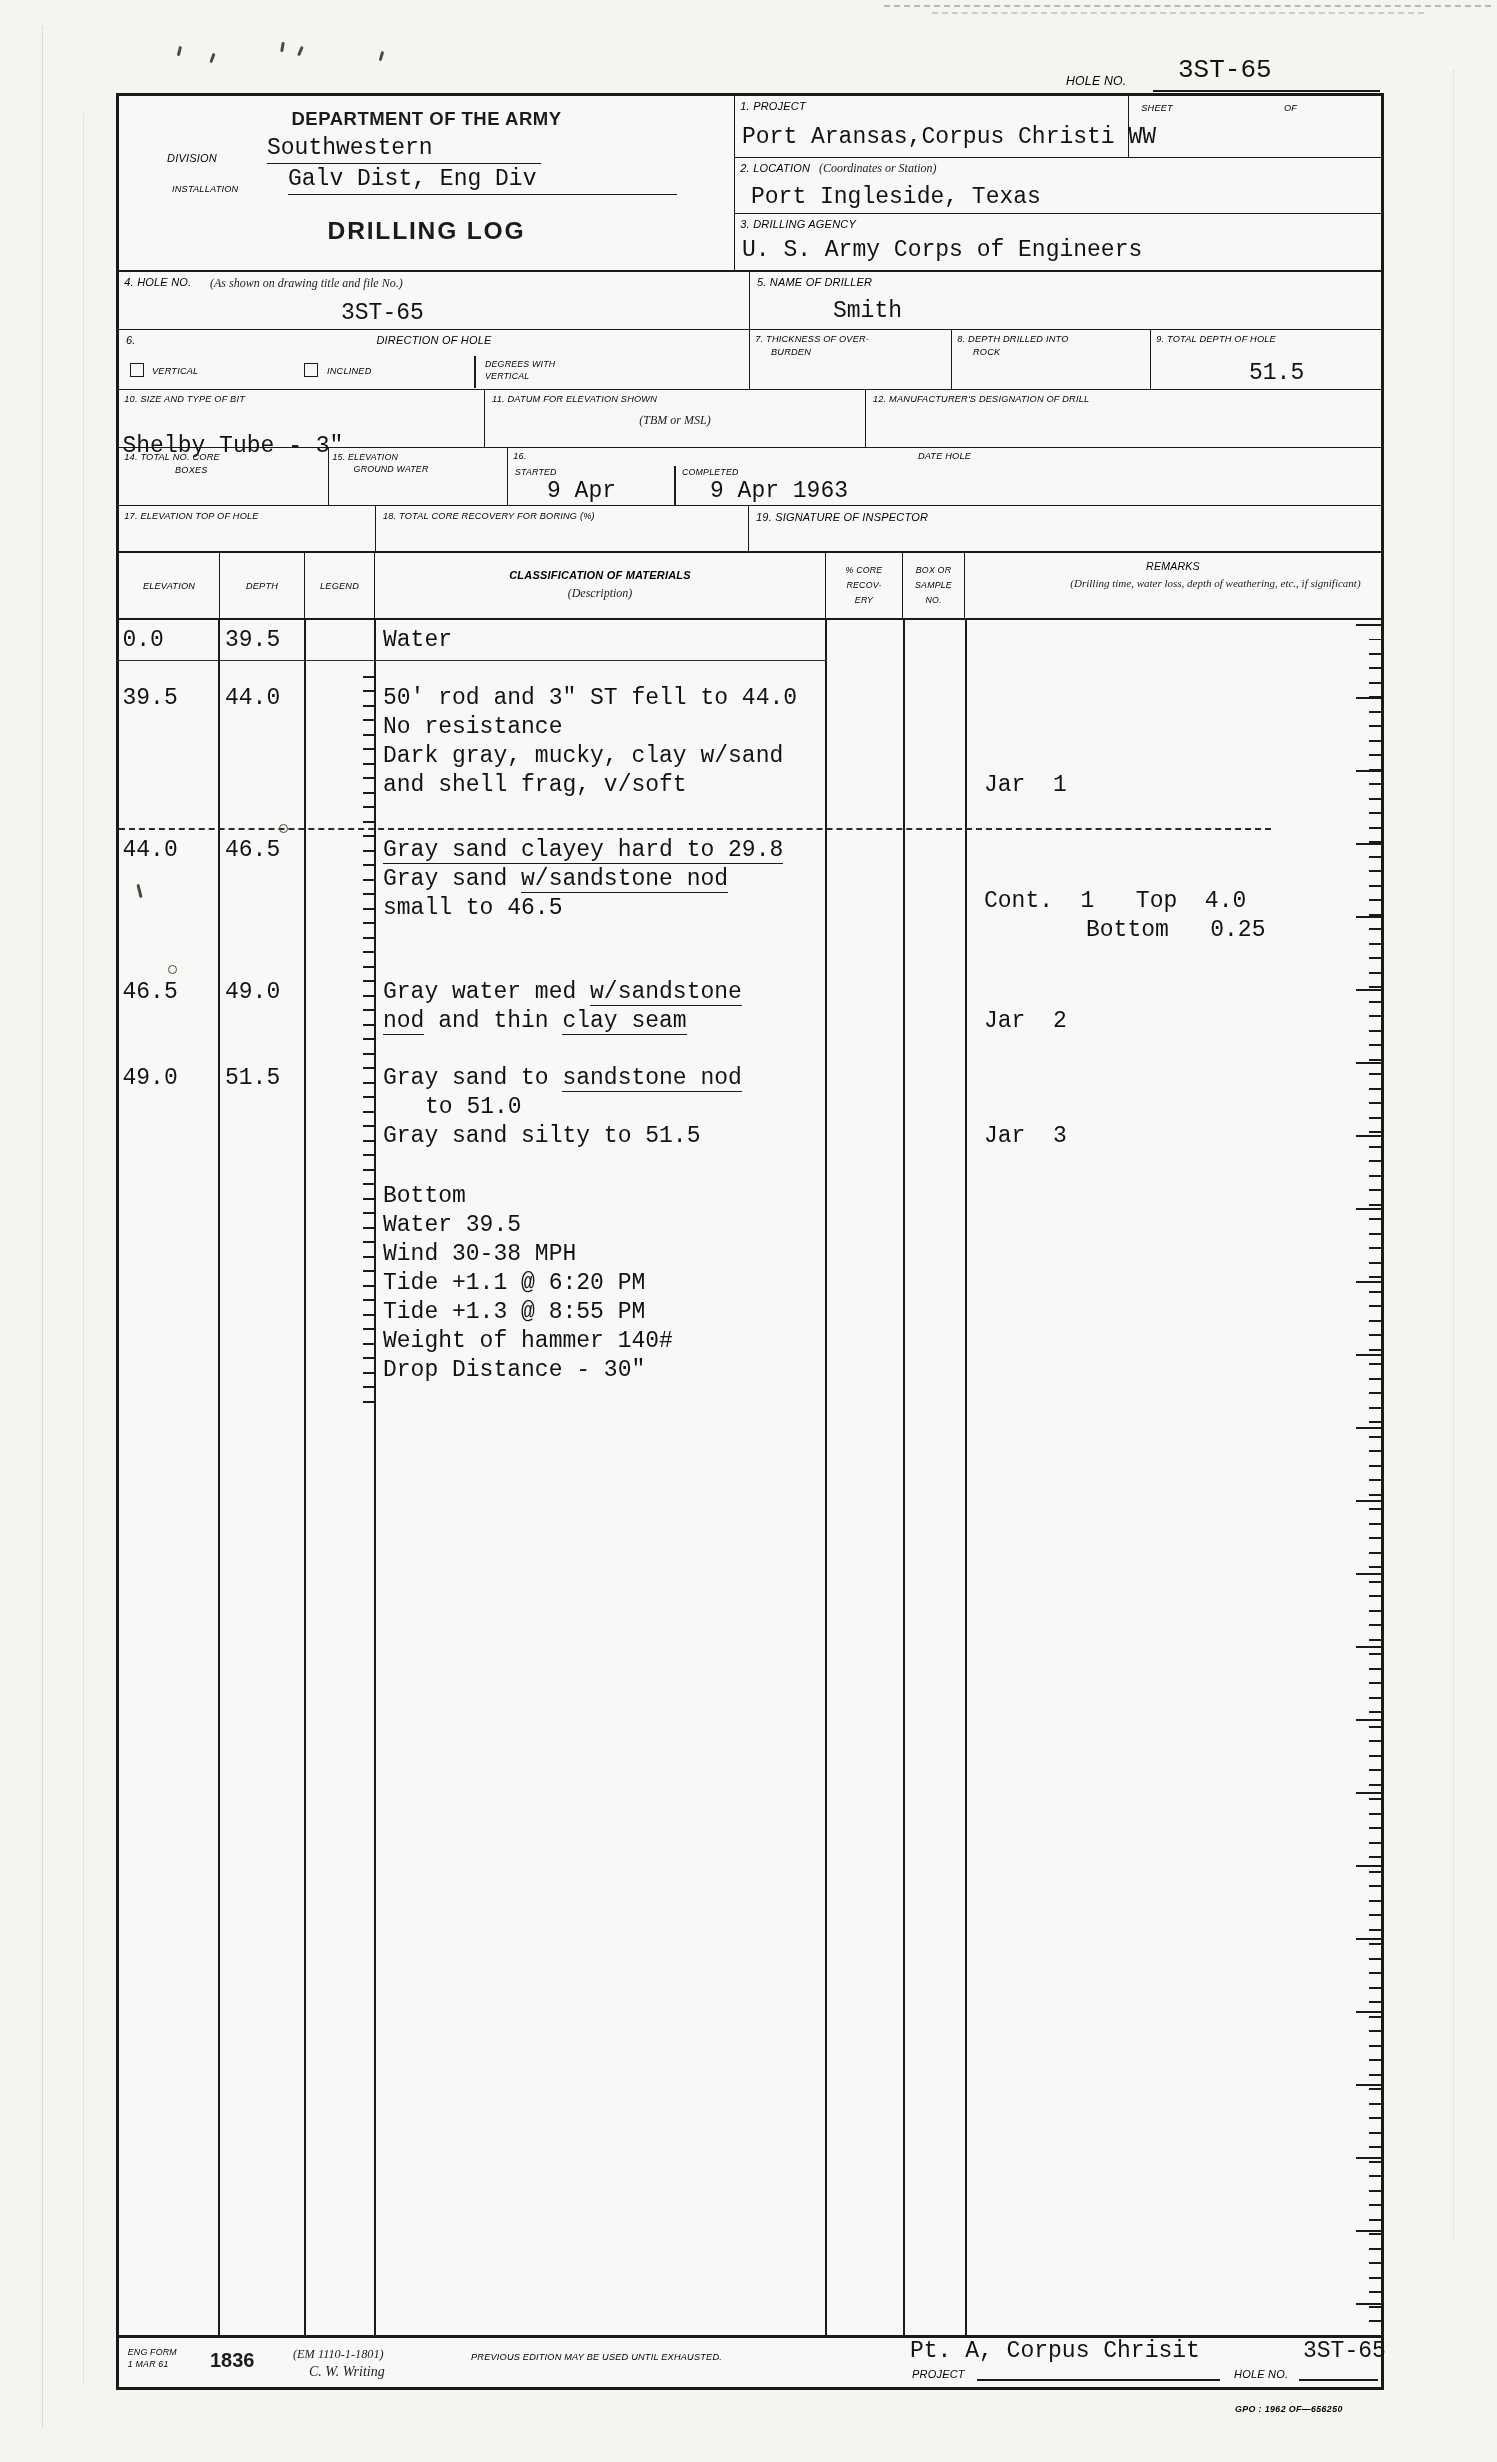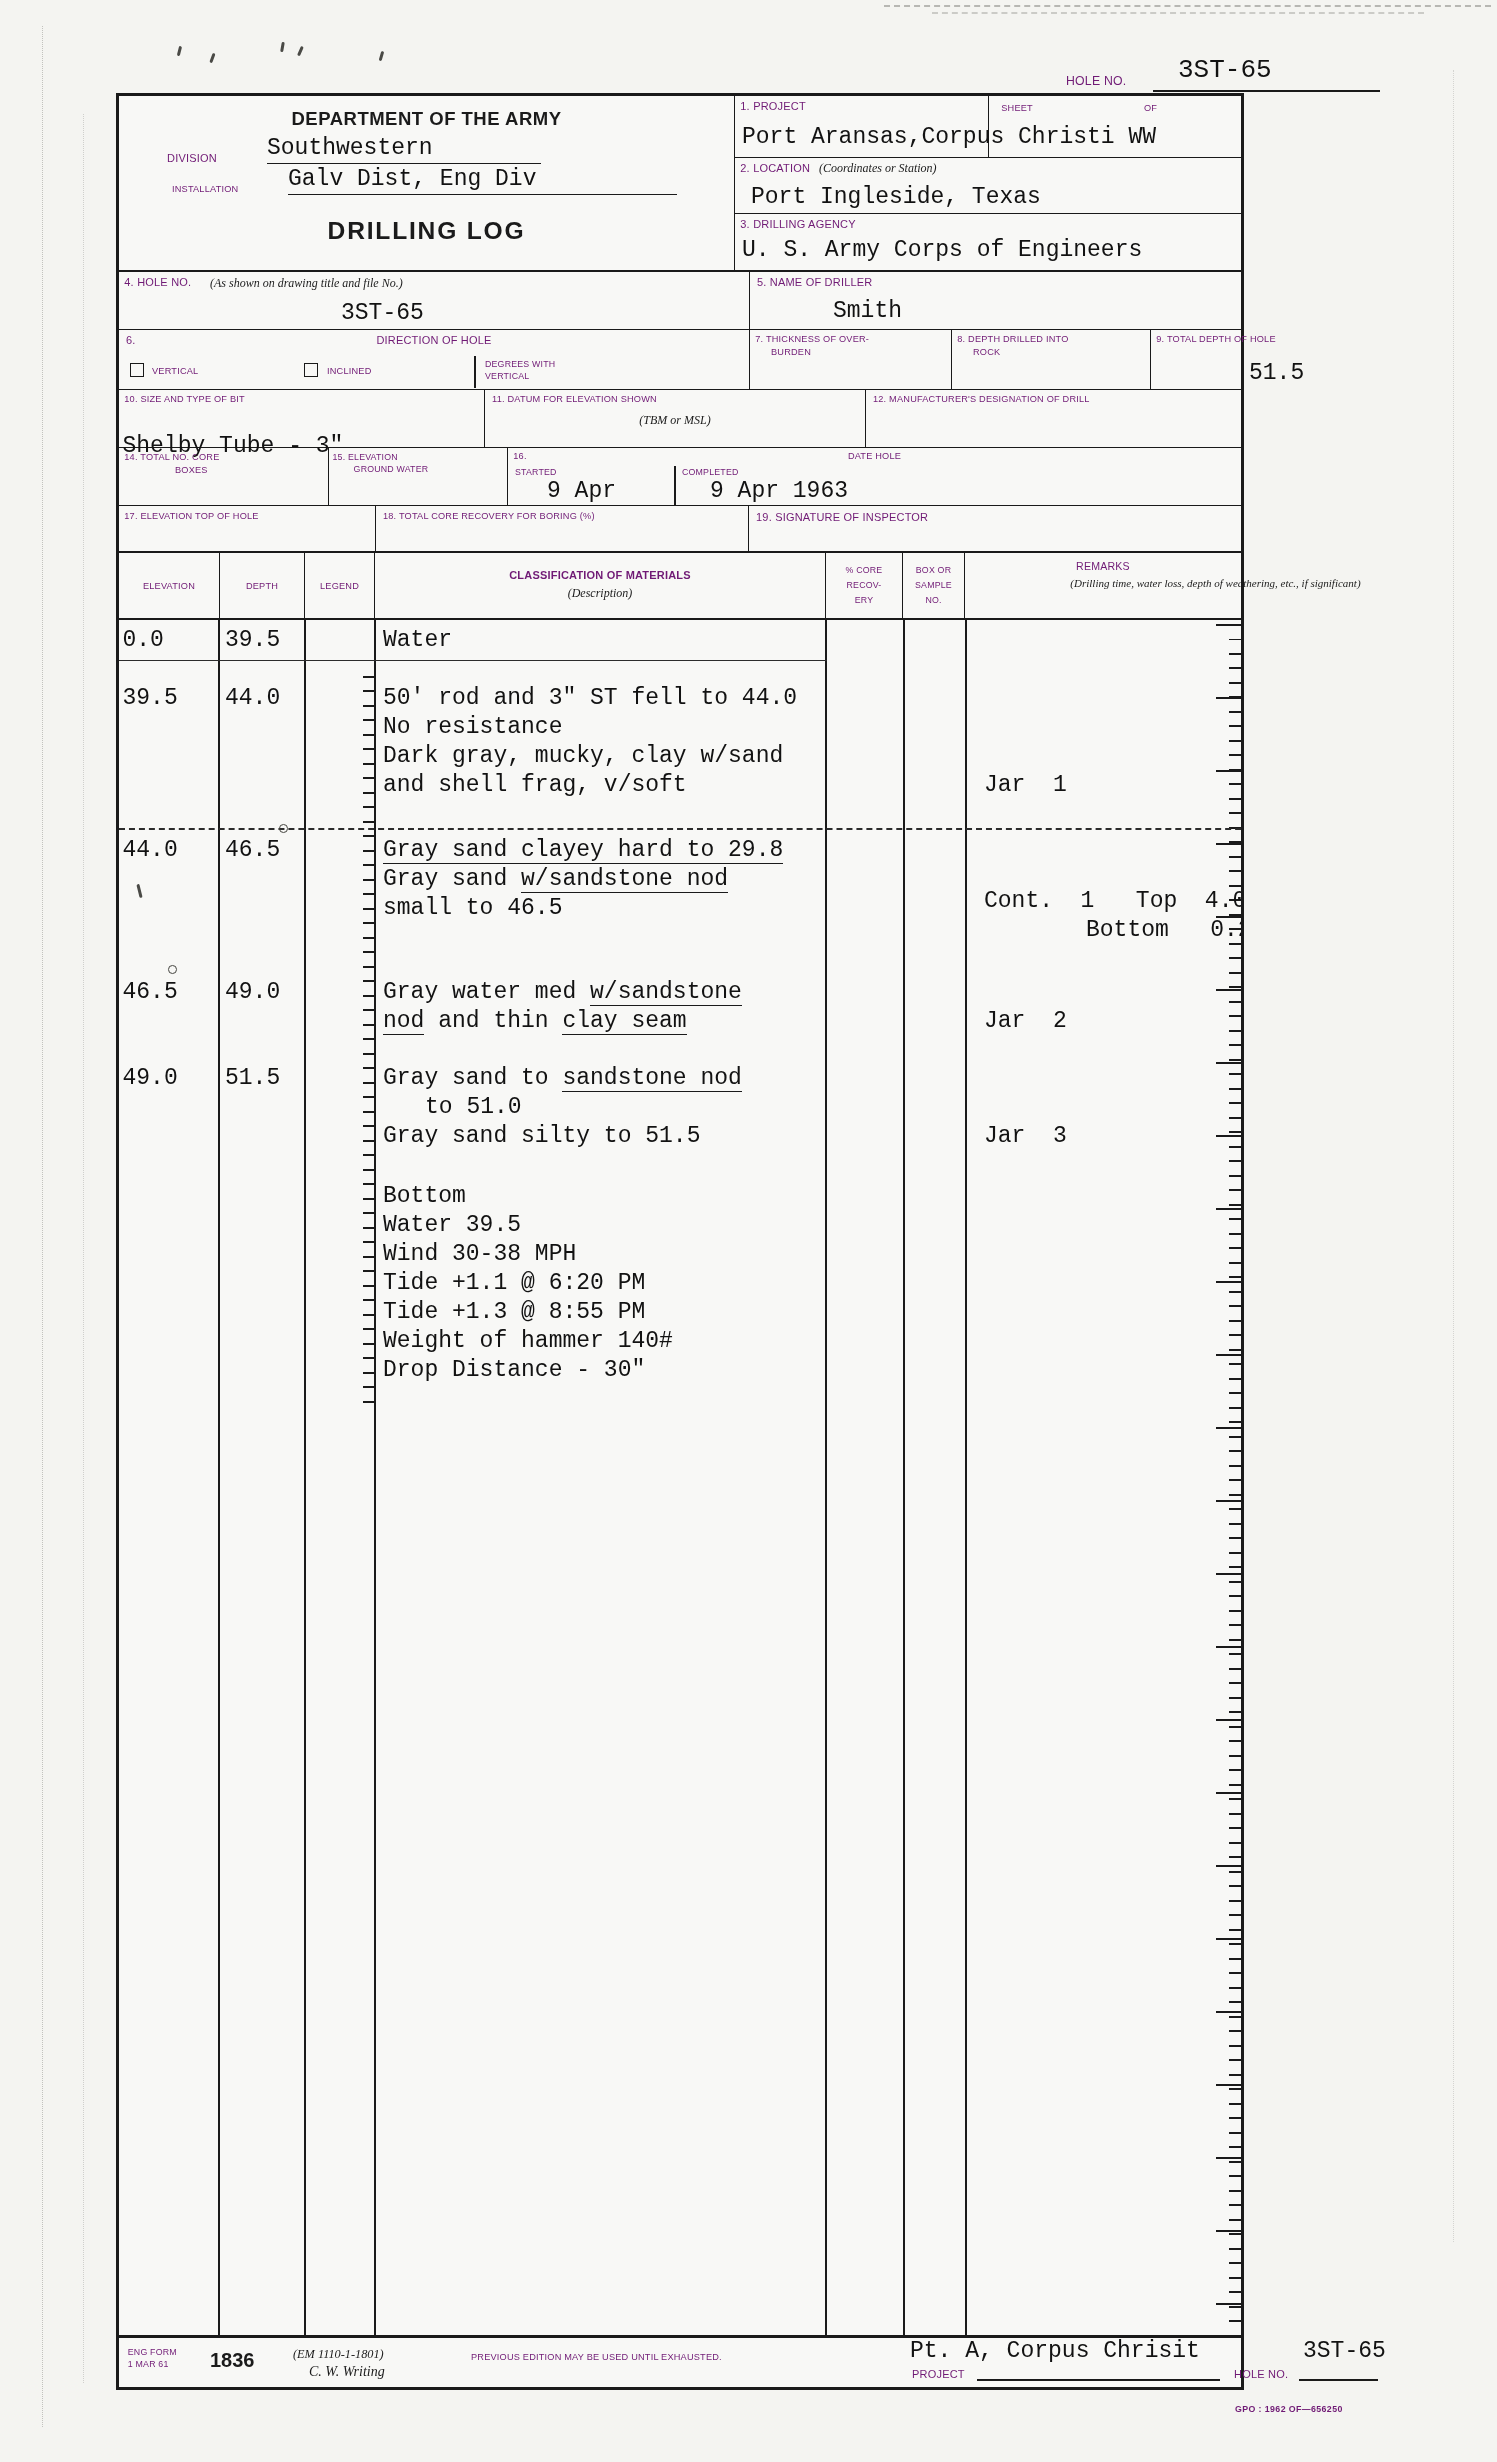--- a/index.html
+++ b/index.html
@@ -1,25 +1,25 @@
 <!DOCTYPE html>
 <html style="font-size:14px"><head>
 <meta charset="utf-8">
 <style>
   html,body{margin:0;padding:0;}
   body{width:1498px;height:2462px;position:relative;background:#f4f4f1;font-family:"Liberation Sans",sans-serif;color:#1b1b1b;overflow:hidden;}
   .abs{position:absolute;}
-  .lbl{font-family:"Liberation Sans",sans-serif;font-size:11px;color:#701a75;letter-spacing:0.2px;white-space:nowrap;}
+  .lbl{font-family:"Liberation Sans",sans-serif;font-size:11px;color:#000000;letter-spacing:0.2px;white-space:nowrap;font-style:italic;}
   .lbl-sm{font-size:9.2px;}
   .lbl-xs{font-size:8.8px;}
   .it{font-family:"Liberation Serif",serif;font-style:italic;font-size:12px;color:#1b1b1b;white-space:nowrap;}
   .mono{font-family:"Liberation Mono","DejaVu Sans Mono",monospace;font-size:23px;color:#121212;white-space:pre;line-height:1.15;}
   .u{border-bottom:1.8px solid #1b1b1b;display:inline-block;}
   .ctr{left:0;right:0;text-align:center;}
-  .form{position:absolute;left:116px;top:93px;width:1128px;height:2297px;border:3.5px solid #1a1a1a;display:flex;flex-direction:column;box-sizing:border-box;background:rgba(255,255,255,.35);}
+  .form{position:absolute;left:116px;top:93px;width:1268px;height:2297px;border:3.5px solid #1a1a1a;display:flex;flex-direction:column;box-sizing:border-box;background:rgba(255,255,255,.35);}
   .row{position:relative;box-sizing:border-box;display:flex;flex:0 0 auto;}
   .cell{position:relative;box-sizing:border-box;border-right:1.8px solid #1a1a1a;}
   .cell:last-child{border-right:none;}
   .bb2{border-bottom:1.8px solid #1a1a1a;}
   .bb3{border-bottom:2.6px solid #1a1a1a;}
   .cb{display:inline-block;width:14px;height:14px;border:1.8px solid #1a1a1a;box-sizing:border-box;}
   .vline{position:absolute;width:1.8px;background:#1a1a1a;}
   .hline{position:absolute;height:1.8px;background:#1a1a1a;}
   .dotted-v{position:absolute;border-left:1.8px dotted #9a9a96;}
   .dash-h{position:absolute;border-top:2.6px dashed #8f8f8a;}

